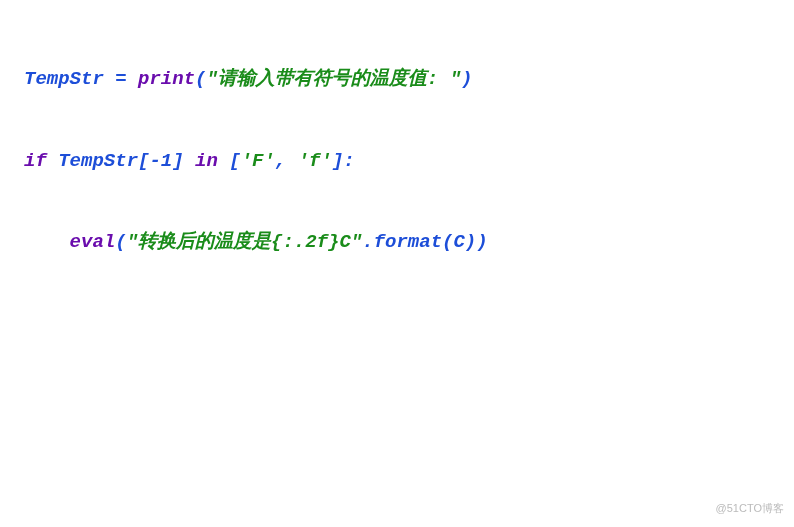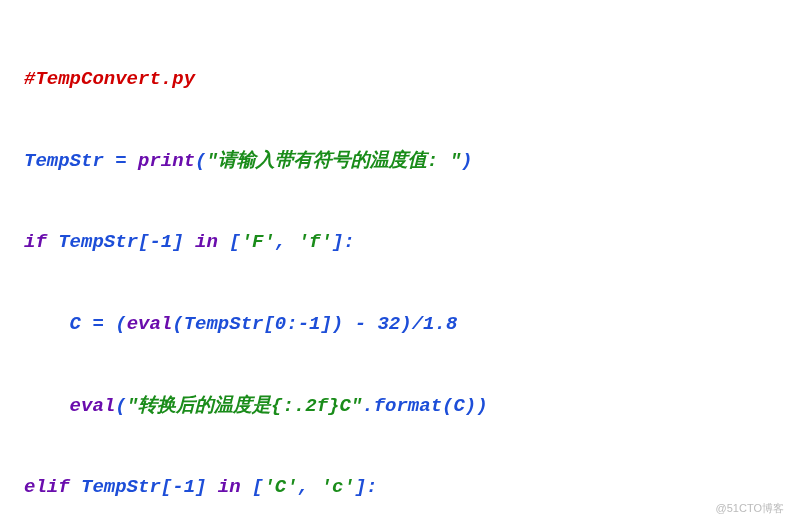--- a/index.html
+++ b/index.html
@@ -29,25 +29,22 @@
       font-style: normal;
       font-weight: normal;
       font-family: sans-serif;
       margin-left: 18px;
     }
   </style>
 </head>
 <body>
 
 <div class="code-block">
-<div><span class="c-comment">#TempConvert.py</span></div>
 <div><span class="c-plain">TempStr = </span><span class="c-builtin">print</span><span class="c-plain">(</span><span class="c-string">"请输入带有符号的温度值: "</span><span class="c-plain">)</span></div>
 <div><span class="c-keyword">if</span><span class="c-plain"> TempStr[-1] </span><span class="c-keyword-inline">in</span><span class="c-plain"> [</span><span class="c-string">'F'</span><span class="c-plain">, </span><span class="c-string">'f'</span><span class="c-plain">]:</span></div>
-<div><span class="c-plain">    C = (</span><span class="c-builtin">eval</span><span class="c-plain">(TempStr[0:-1]) - 32)/1.8</span></div>
 <div><span class="c-plain">    </span><span class="c-builtin">eval</span><span class="c-plain">(</span><span class="c-string">"转换后的温度是{:.2f}C"</span><span class="c-plain">.format(C))</span></div>
-<div><span class="c-keyword">elif</span><span class="c-plain"> TempStr[-1] </span><span class="c-keyword-inline">in</span><span class="c-plain"> [</span><span class="c-string">'C'</span><span class="c-plain">, </span><span class="c-string">'c'</span><span class="c-plain">]:</span></div>
 
 
 
 
 </div>
 
 <div class="watermark">@51CTO博客</div>
 
 </body></html>

